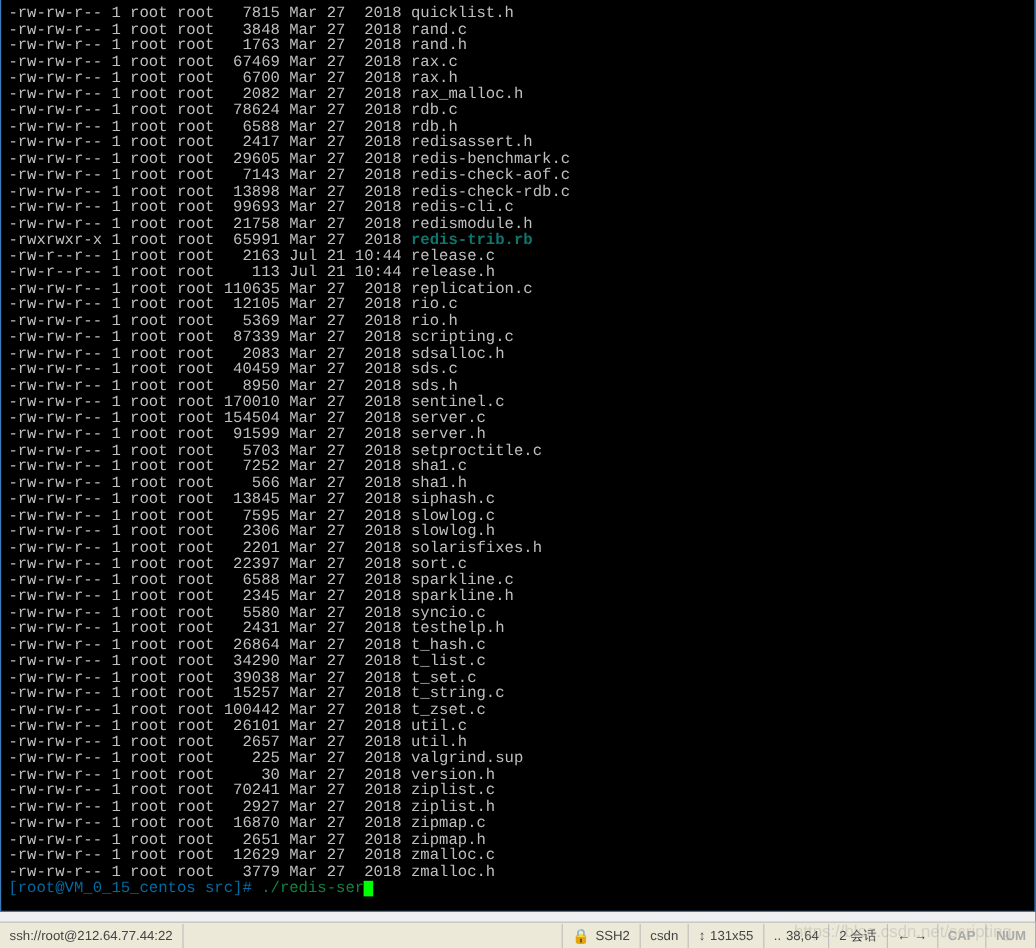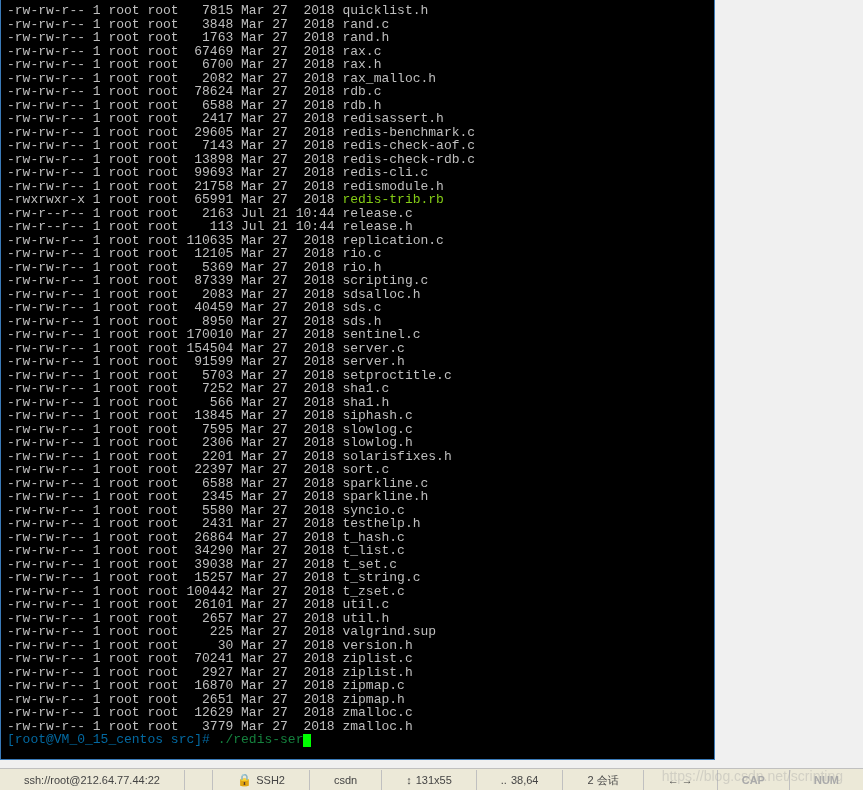--- a/index.html
+++ b/index.html
@@ -8,31 +8,31 @@
     font-family: "Consolas", "Courier New", monospace;
     font-size: 13px;
     width: 863px;
     height: 790px;
     overflow: hidden;
     position: relative;
   }
   .terminal {
     background: #000;
     color: #bfbfbf;
-    width: 715px;
+    width: 863px;
     height: 760px;
     padding: 4px 6px;
     white-space: pre;
     overflow: hidden;
     line-height: 13.5px;
     border: 1px solid #3a7ab8;
     border-top: none;
   }
   .row { display: block; }
-  .exec { color: #84cc16; font-weight: normal; }
+  .exec { color: #0f766e; font-weight: bold; }
   .prompt-user { color: #0369a1; }
   .prompt-cmd { color: #15803d; }
   .cursor {
     display: inline-block;
     width: 8px;
     height: 13px;
     background: #00ff00;
     vertical-align: text-bottom;
   }
   .statusbar {
@@ -43,21 +43,21 @@
     height: 22px;
     background: #ece9d8;
     border-top: 1px solid #c0c0c0;
     display: flex;
     align-items: center;
     font-family: "Tahoma", sans-serif;
     font-size: 11px;
     color: #444;
   }
   .statusbar .cell {
-    padding: 0 24px;
+    padding: 0 8px;
     border-right: 1px solid #c0c0c0;
     height: 20px;
     line-height: 20px;
     display: flex;
     align-items: center;
     gap: 4px;
   }
   .statusbar .spacer { flex: 1; border-right: 1px solid #c0c0c0; height:20px;}
   .lock-icon { color: #c9a400; font-size: 12px; }
   .dim { color: #aaa; font-weight: bold; }

